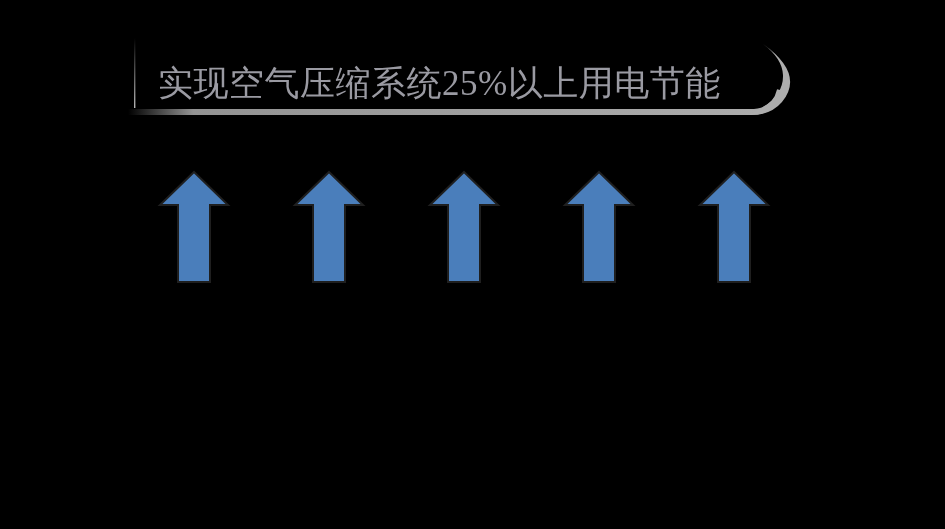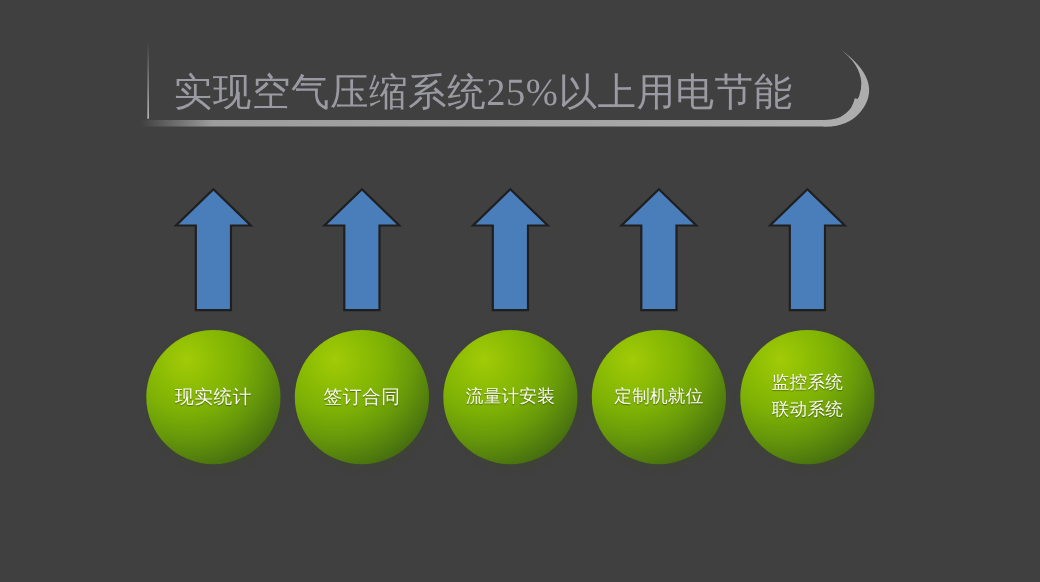--- a/index.html
+++ b/index.html
@@ -12,21 +12,21 @@
     height: 529px;
     position: relative;
     overflow: hidden;
     font-family: "Liberation Sans", sans-serif;
   }
 
   
   #slide {
     position: absolute;
     inset: 0;
-    background: #404040;
+    background: #000000;
   }
 
   
   #title-banner {
     position: absolute;
     left: 120px;
     top: 28px;
     width: 700px;
     height: 110px;
   }
@@ -172,38 +172,14 @@
     </div>
 
     <div class="arrow-item" style="left:697px">
       <svg width="74" height="118" viewBox="0 0 74 118">
         <polygon points="37,4 71,37 53,37 53,114 21,114 21,37 3,37" fill="#4A7EBB" stroke="#1f1f1f" stroke-width="2" stroke-linejoin="miter"></polygon>
       </svg>
     </div>
 
   </div>
 
-  <div id="circles-row">
-
-    <div class="circle-node" style="left:133px">
-      <span class="circle-label">现实统计</span>
-    </div>
-
-    <div class="circle-node" style="left:268px">
-      <span class="circle-label">签订合同</span>
-    </div>
-
-    <div class="circle-node wide" style="left:403px">
-      <span class="circle-label">流量计安装</span>
-    </div>
-
-    <div class="circle-node wide" style="left:538px">
-      <span class="circle-label">定制机就位</span>
-    </div>
-
-    <div class="circle-node two-line" style="left:673px">
-      <span class="circle-label">监控系统
-联动系统</span>
-    </div>
-
-  </div>
 
 </div>
 
 </body></html>

